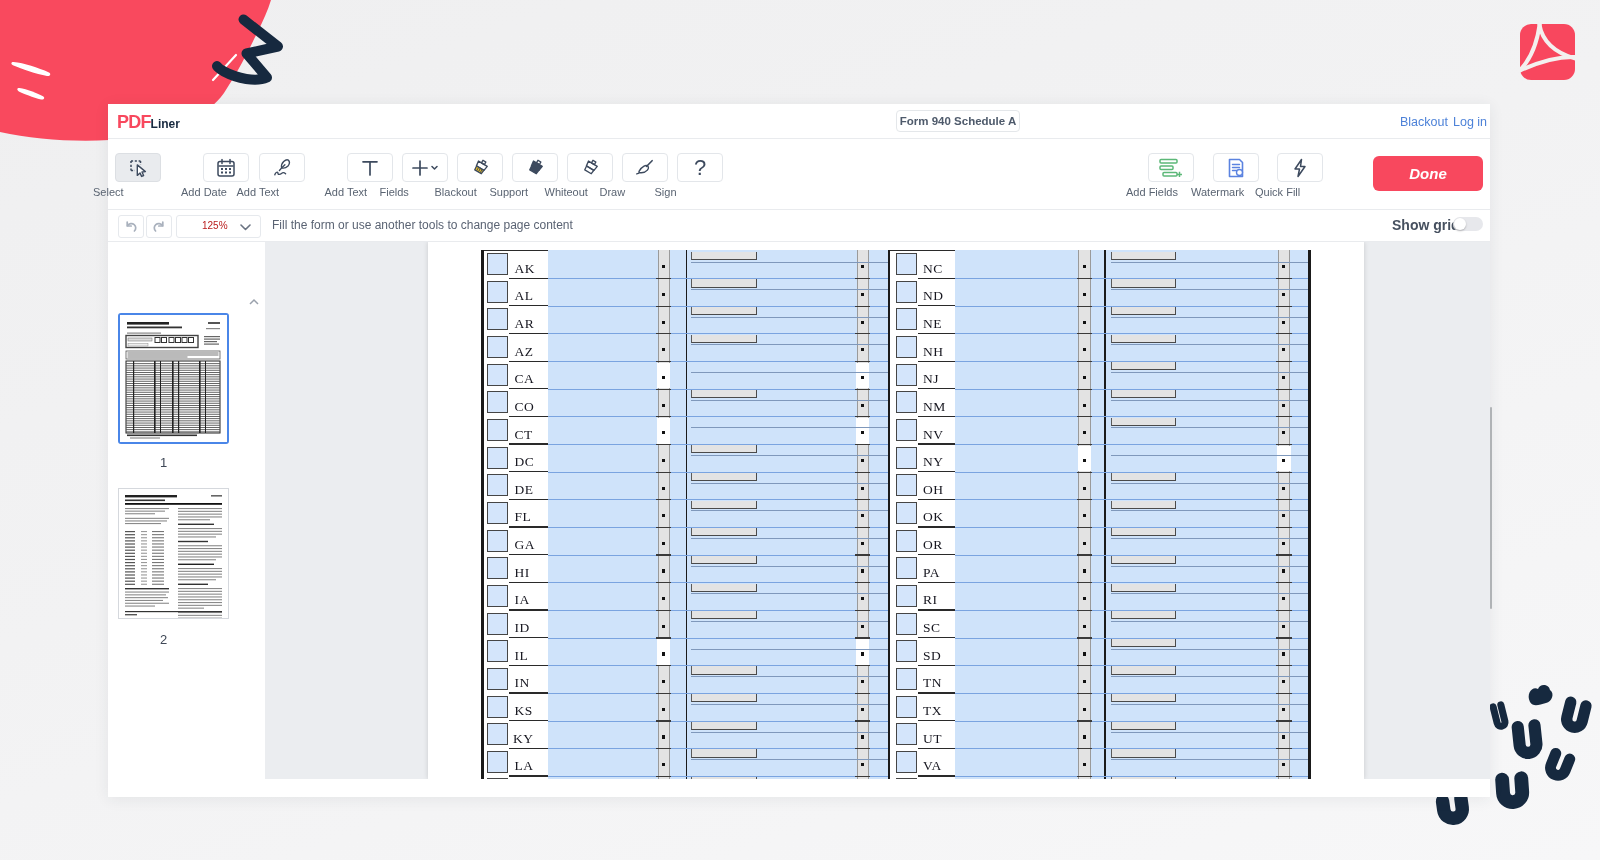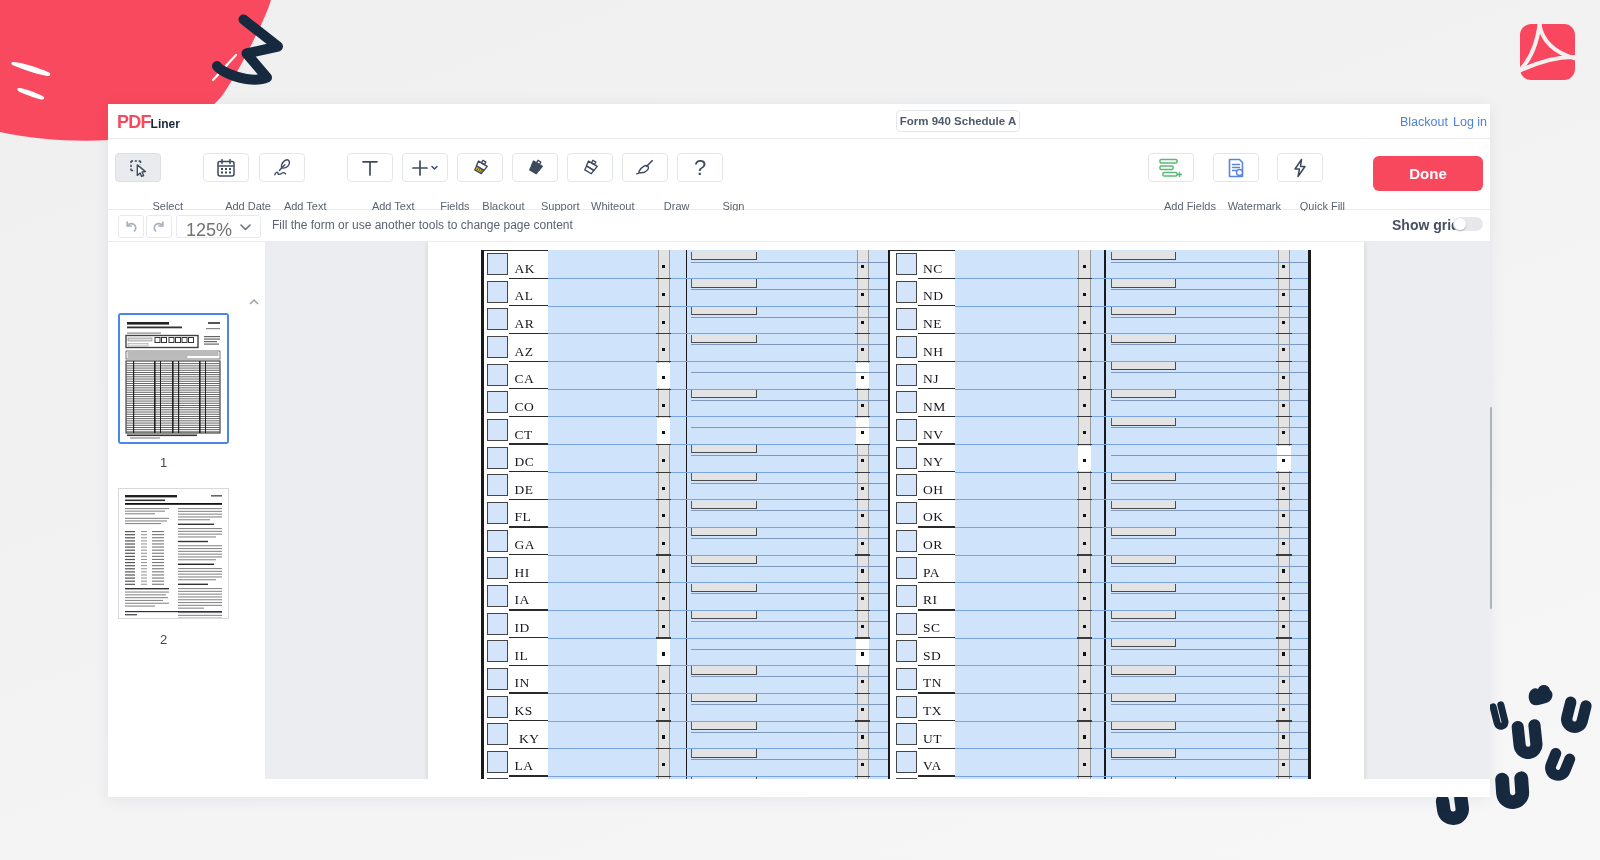--- a/index.html
+++ b/index.html
@@ -12,28 +12,28 @@
 #logo{position:absolute;left:9px;top:8px;font-weight:800;font-size:18px;color:#f8485e;letter-spacing:-0.8px;}
 #logo .ln{font-size:12px;color:#17293f;letter-spacing:0;font-weight:700;}
 #search{position:absolute;left:76px;top:4px;width:356px;height:27px;border:1px solid #e3e7eb;border-radius:4px;background:#fff;}
 #search .ph{position:absolute;left:12px;top:5px;font-size:13.5px;color:#a7b1bf;}
 #chip{position:absolute;left:788px;top:6px;width:124px;height:22px;border:1px solid #e4e7ea;border-radius:4px;text-align:center;line-height:20px;font-size:11.5px;font-weight:700;color:#4e5a6b;white-space:nowrap;}
 .hlink{position:absolute;top:11px;font-size:12.5px;color:#4d82d8;}
 
 #tb2{position:absolute;left:0;top:36px;width:100%;height:70px;border-bottom:1px solid #e9ebee;background:#fff;}
 .tbtn{position:absolute;top:13px;width:46px;height:29px;border:1px solid #e3e6ea;border-radius:4px;background:#fff;}
 .tbtn.active{background:#e9ebee;border-color:#dcdfe3;}
-.tlab{position:absolute;top:60px;font-size:11px;color:#5a6472;text-align:right;width:90px;}
+.tlab{position:absolute;top:46px;font-size:11px;color:#5a6472;text-align:left;width:90px;}
 .tbtn svg{position:absolute;left:50%;top:50%;transform:translate(-50%,-50%);}
-#done{position:absolute;left:1265px;top:16px;width:110px;height:35px;background:#f8485e;border-radius:6px;color:#fff;font-size:15px;font-weight:700;text-align:center;line-height:35px;}
+#done{position:absolute;left:1265px;top:16px;width:110px;height:35px;background:#f8485e;border-radius:6px;color:#fff;font-size:15px;font-weight:700;text-align:center;line-height:35px;font-style:italic;}
 
 #tb3{position:absolute;left:0;top:107px;width:100%;height:31px;border-bottom:1px solid #e9ebee;background:#fff;}
 .sbtn{position:absolute;top:4px;width:26px;height:23px;border:1px solid #e6e9ed;border-radius:3px;background:#fff;}
 #zoom{position:absolute;left:68px;top:4px;width:85px;height:23px;border:1px solid #e6e9ed;border-radius:3px;background:#fff;}
-#zoom .zt{position:absolute;left:9px;top:4px;font-size:18px;color:#737373;}
+#zoom .zt{position:absolute;left:25px;top:4px;font-size:10px;color:#b91c1c;}
 #hint{position:absolute;left:164px;top:7px;font-size:12px;color:#5a6373;}
 #sgrid{position:absolute;left:1284px;top:6px;font-size:14px;font-weight:700;color:#46505f;}
 #toggle{position:absolute;left:1345px;top:6px;width:30px;height:14px;border-radius:7px;background:#e7e8ec;}
 #toggle .kn{position:absolute;left:1px;top:1px;width:12px;height:12px;border-radius:50%;background:#fff;box-shadow:0 1px 2px rgba(0,0,0,.25);}
 
 #side{position:absolute;left:0;top:138px;width:157px;height:537px;background:#fff;}
 #sideh{position:absolute;left:0;top:0;width:157px;height:46px;border-bottom:1px solid #e9ebee;}
 #sidev{position:absolute;left:29px;top:0;width:1px;height:46px;background:#e9ebee;}
 #pslab{position:absolute;left:71px;top:17px;font-size:11.5px;font-weight:700;color:#333f4f;letter-spacing:-0.2px;}
 .thumb{position:absolute;left:10px;width:111px;background:#fff;}
@@ -619,21 +619,21 @@
         <div class="st" style="left:86.5px;top:461px">KS</div>
         <div class="blkline" style="left:81px;top:477.95px;width:38.5px"></div>
         <div class="grect" style="left:262.5px;top:452.1px;width:66.5px;height:8.2px"></div>
         <div class="s2line" style="left:262.5px;top:461.9px;width:197px"></div>
         <div class="dot" style="left:233.9px;top:465.7px"></div>
         <div class="dot" style="left:432.9px;top:465.7px"></div>
         <div class="rowline" style="left:119.5px;top:478.55px;width:340px"></div>
         <div class="bandline" style="left:228px;top:478.35px;width:15px"></div>
         <div class="bandline" style="left:427px;top:478.35px;width:15px"></div>
         <div class="cb" style="left:58.5px;top:481.15px"></div>
-        <div class="st" style="left:91px;top:488.65px">KY</div>
+        <div class="st" style="left:85px;top:488.65px">KY</div>
         <div class="blkline" style="left:81px;top:505.6px;width:38.5px"></div>
         <div class="grect" style="left:262.5px;top:479.75px;width:66.5px;height:8.2px"></div>
         <div class="s2line" style="left:262.5px;top:489.55px;width:197px"></div>
         <div class="dot" style="left:233.9px;top:493.35px"></div>
         <div class="dot" style="left:432.9px;top:493.35px"></div>
         <div class="rowline" style="left:119.5px;top:506.2px;width:340px"></div>
         <div class="bandline" style="left:228px;top:506px;width:15px"></div>
         <div class="bandline" style="left:427px;top:506px;width:15px"></div>
         <div class="cb" style="left:58.5px;top:508.8px"></div>
         <div class="st" style="left:86.5px;top:516.3px">LA</div>

